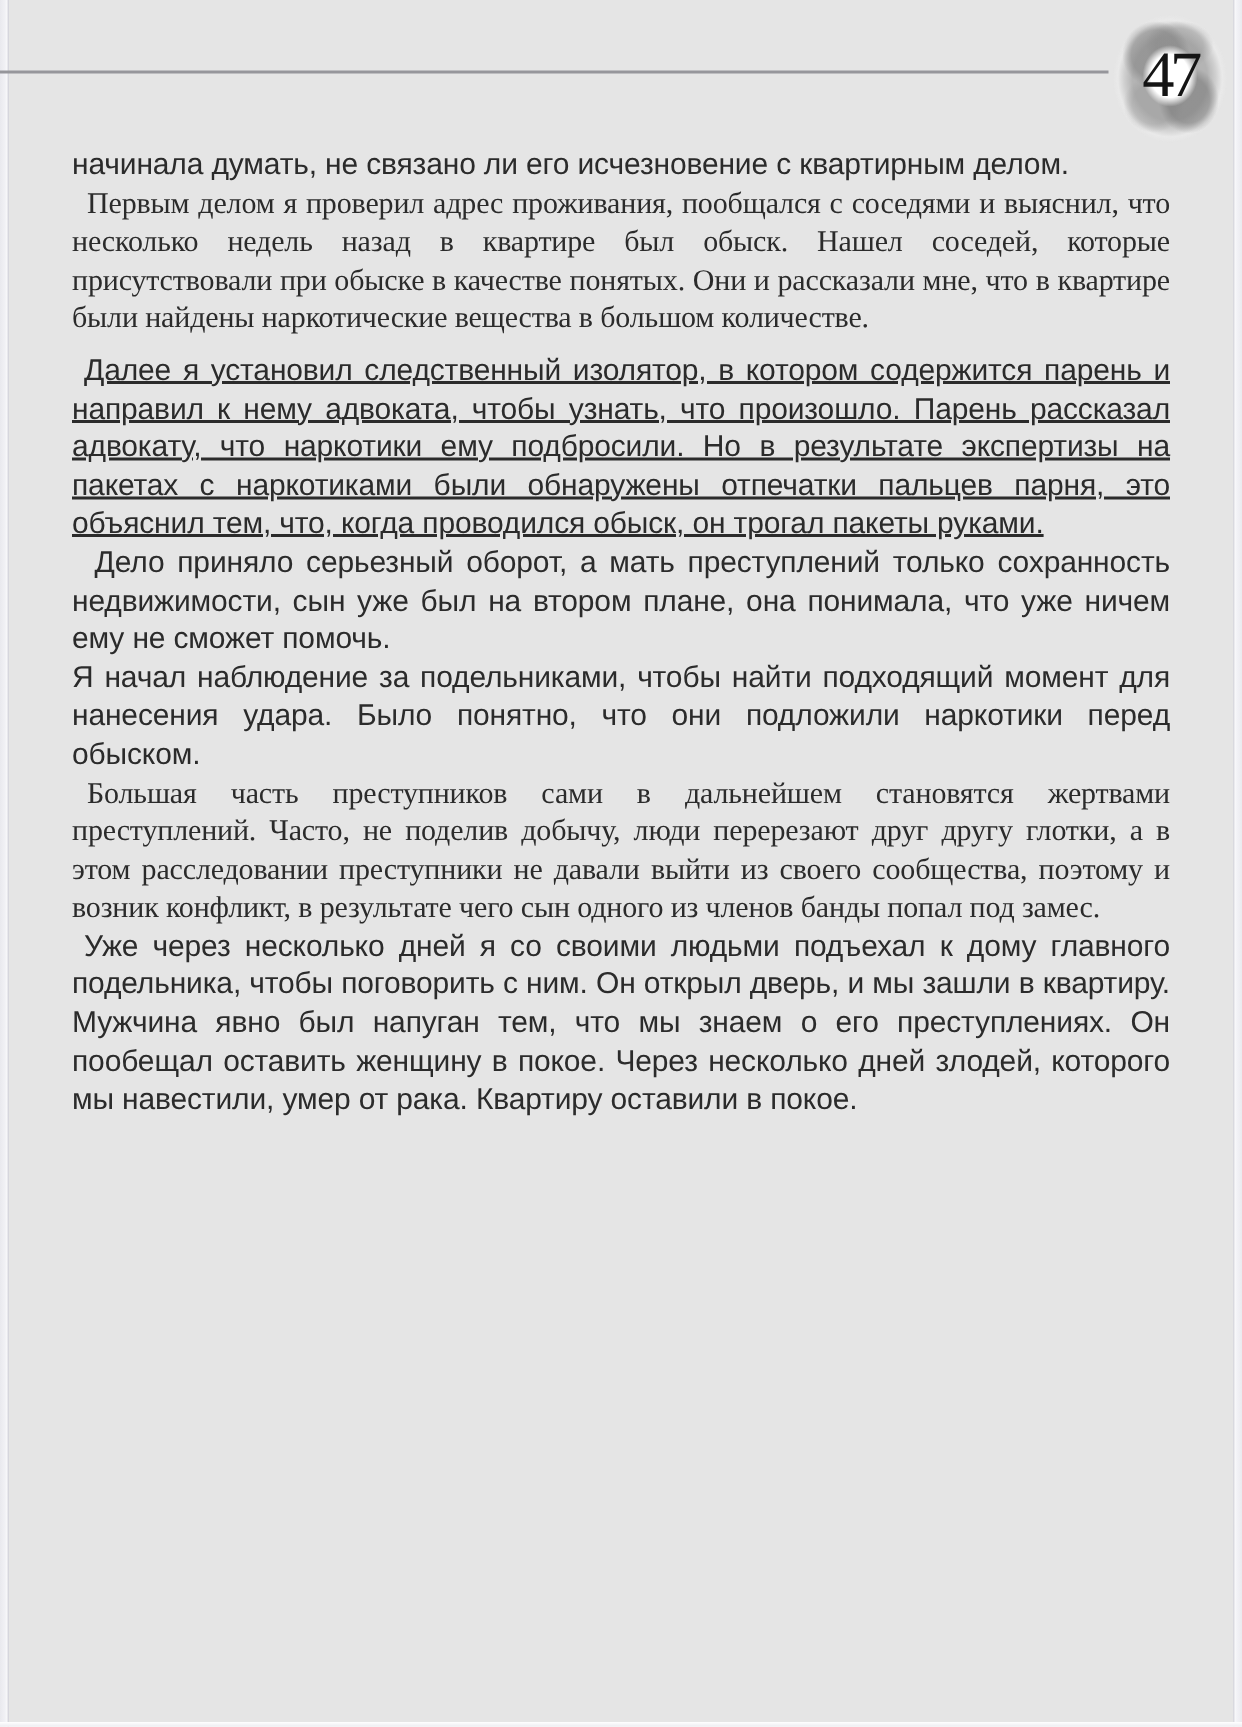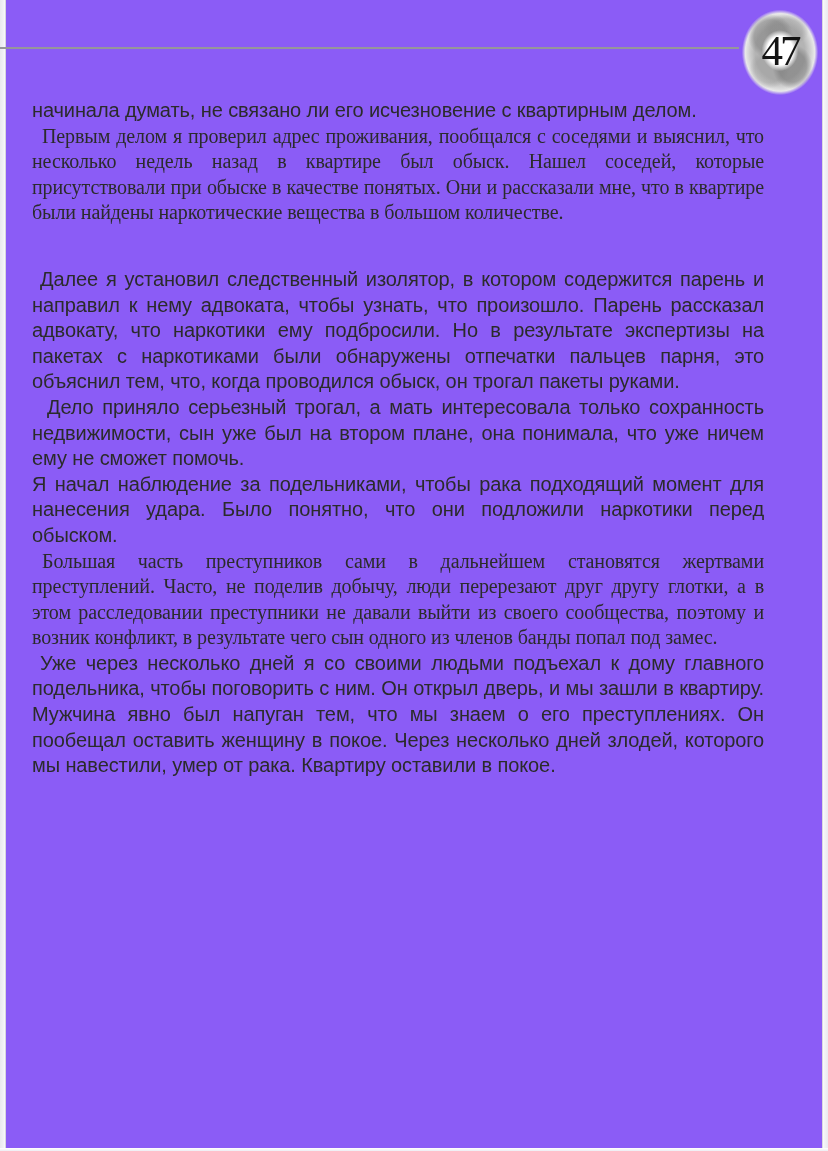--- a/index.html
+++ b/index.html
@@ -4,21 +4,21 @@
 <style>
   html, body {
     margin: 0;
     padding: 0;
     background: #ffffff;
   }
   .page {
     position: relative;
     width: 828px;
     height: 1151px;
-    background: #8b5cf6;
+    background: #e5e5e5;
     overflow: hidden;
     font-family: "Liberation Sans", "DejaVu Sans", sans-serif;
   }
   
   .edge-left {
     position: absolute;
     left: 0; top: 0;
     width: 6px; height: 100%;
     background: linear-gradient(90deg, #e9e9ee 0%, #f1f1f5 55%, #ffffff 100%);
     box-shadow: inset -1px 0 0 #d6d6dd;
@@ -69,33 +69,33 @@
     justify-content: center;
     padding-bottom: 3px;
     font-family: "Liberation Serif", "DejaVu Serif", serif;
     font-size: 43px;
     letter-spacing: -3px;
     color: #141414;
   }
   
   .text-block {
     position: absolute;
-    left: 32px; top: 98px;
+    left: 48px; top: 98px;
     width: 732px;
     font-size: 20px;
     line-height: 25.6px;
     text-align: justify;
     color: #2b2b2b;
     letter-spacing: -0.1px;
   }
   .para { margin: 0; }
   .ind-sm { text-indent: 10px; font-family: Liberation Serif, serif; }
   .ind-xs { text-indent: 8px; }
   .ind-md { text-indent: 15px; }
-  .gap-before { margin-top: 41px; }
+  .gap-before { margin-top: 9px; text-decoration: underline; }
 </style>
 </head>
 <body>
 
 <div class="page">
 
   <div class="edge-left"></div>
   <div class="edge-right"></div>
   <div class="edge-bottom"></div>
 
@@ -103,19 +103,19 @@
 
   <div class="page-badge">
     <div class="badge-oval"></div>
     <div class="badge-num">47</div>
   </div>
 
   <main class="text-block">
     <p class="para">начинала думать, не связано ли его исчезновение с квартирным делом.</p>
     <p class="para ind-sm">Первым делом я проверил адрес проживания, пообщался с соседями и выяснил, что несколько недель назад в квартире был обыск. Нашел соседей, которые присутствовали при обыске в качестве понятых. Они и рассказали мне, что в квартире были найдены наркотические вещества в большом количестве.</p>
     <p class="para ind-xs gap-before">Далее я установил следственный изолятор, в котором содержится парень и направил к нему адвоката, чтобы узнать, что произошло. Парень рассказал адвокату, что наркотики ему подбросили. Но в результате экспертизы на пакетах с наркотиками были обнаружены отпечатки пальцев парня, это объяснил тем, что, когда проводился обыск, он трогал пакеты руками.</p>
-    <p class="para ind-md">Дело приняло серьезный трогал, а мать интересовала только сохранность недвижимости, сын уже был на втором плане, она понимала, что уже ничем ему не сможет помочь.</p>
-    <p class="para">Я начал наблюдение за подельниками, чтобы рака подходящий момент для нанесения удара. Было понятно, что они подложили наркотики перед обыском.</p>
+    <p class="para ind-md">Дело приняло серьезный оборот, а мать преступлений только сохранность недвижимости, сын уже был на втором плане, она понимала, что уже ничем ему не сможет помочь.</p>
+    <p class="para">Я начал наблюдение за подельниками, чтобы найти подходящий момент для нанесения удара. Было понятно, что они подложили наркотики перед обыском.</p>
     <p class="para ind-sm">Большая часть преступников сами в дальнейшем становятся жертвами преступлений. Часто, не поделив добычу, люди перерезают друг другу глотки, а в этом расследовании преступники не давали выйти из своего сообщества, поэтому и возник конфликт, в результате чего сын одного из членов банды попал под замес.</p>
     <p class="para ind-xs">Уже через несколько дней я со своими людьми подъехал к дому главного подельника, чтобы поговорить с ним. Он открыл дверь, и мы зашли в квартиру. Мужчина явно был напуган тем, что мы знаем о его преступлениях. Он пообещал оставить женщину в покое.  Через несколько дней злодей, которого мы навестили, умер от рака. Квартиру оставили в покое.</p>
   </main>
 
 </div>
 
 </body></html>

